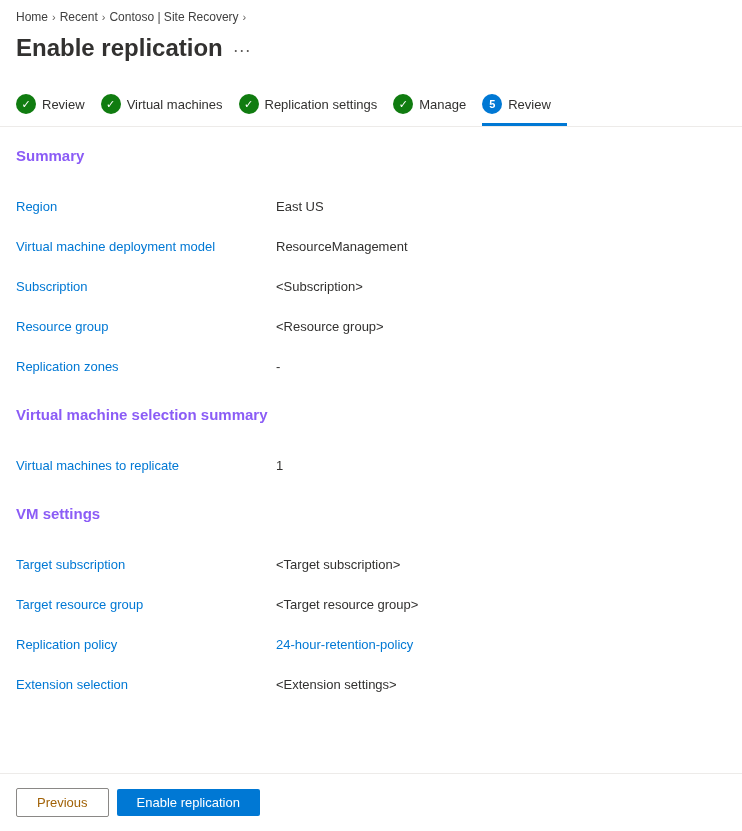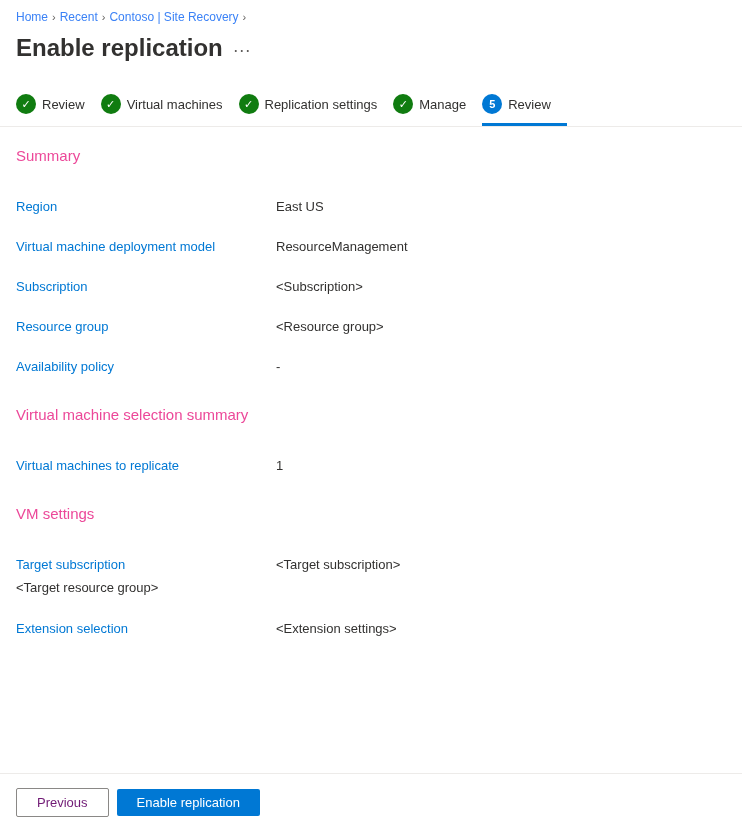--- a/index.html
+++ b/index.html
@@ -14,21 +14,21 @@
 
     .breadcrumb {
       display: flex;
       align-items: center;
       padding: 10px 16px 6px 16px;
       font-size: 12px;
       color: #605e5c;
       gap: 4px;
     }
     .breadcrumb a {
-      color: #3b82f6;
+      color: #404040;
       text-decoration: none;
       cursor: pointer;
     }
     .breadcrumb-sep { color: #605e5c; font-size: 11px; }
 
     .page-header {
       display: flex;
       align-items: center;
       padding: 4px 16px 16px 16px;
       gap: 10px;
@@ -92,22 +92,22 @@
       font-weight: 600;
       flex-shrink: 0;
     }
 
     .content {
       padding: 20px 16px;
     }
 
     .section-title {
       font-size: 15px;
-      font-weight: 400;
-      color: #ec4899;
+      font-weight: 700;
+      color: #8b5cf6;
       margin-bottom: 14px;
     }
 
     .summary-table {
       margin-bottom: 28px;
     }
     .summary-row {
       display: flex;
       align-items: baseline;
       padding: 4px 0;
@@ -140,21 +140,21 @@
       border-top: 1px solid #edebe9;
       padding: 14px 16px;
       display: flex;
       align-items: center;
       gap: 8px;
     }
     .btn-previous {
       padding: 6px 20px;
       border: 1px solid #8a8886;
       background: #fff;
-      color: #701a75;
+      color: #a16207;
       font-size: 13px;
       cursor: pointer;
       border-radius: 2px;
     }
     .btn-enable {
       padding: 6px 20px;
       border: none;
       background: #0078d4;
       color: #fff;
       font-size: 13px;
@@ -217,41 +217,48 @@
     </div>
     <div class="summary-row">
       <span class="summary-label">Subscription</span>
       <span class="summary-value">&lt;Subscription&gt;</span>
     </div>
     <div class="summary-row">
       <span class="summary-label">Resource group</span>
       <span class="summary-value">&lt;Resource group&gt;</span>
     </div>
     <div class="summary-row">
-      <span class="summary-label">Availability policy</span>
+      <span class="summary-label">Replication zones</span>
       <span class="summary-value">-</span>
     </div>
   </div>
 
   <div class="summary-table">
     <div class="section-title">Virtual machine selection summary</div>
     <div class="summary-row">
       <span class="summary-label">Virtual machines to replicate</span>
       <span class="summary-value">1</span>
     </div>
   </div>
 
   <div class="summary-table">
     <div class="section-title">VM settings</div>
     <div class="summary-row">
       <span class="summary-label">Target subscription</span>
       <span class="summary-value">&lt;Target subscription&gt;</span>
     </div>
     <div class="summary-row">
+      <span class="summary-label">Target resource group</span>
       <span class="summary-value">&lt;Target resource group&gt;</span>
+    </div>
+    <div class="summary-row">
+      <span class="summary-label">Replication policy</span>
+      <span class="summary-value">
+        <a>24-hour-retention-policy</a>
+      </span>
     </div>
     <div class="summary-row">
       <span class="summary-label">Extension selection</span>
       <span class="summary-value">&lt;Extension settings&gt;</span>
     </div>
   </div>
 
 </div>
 
 <div class="footer">

